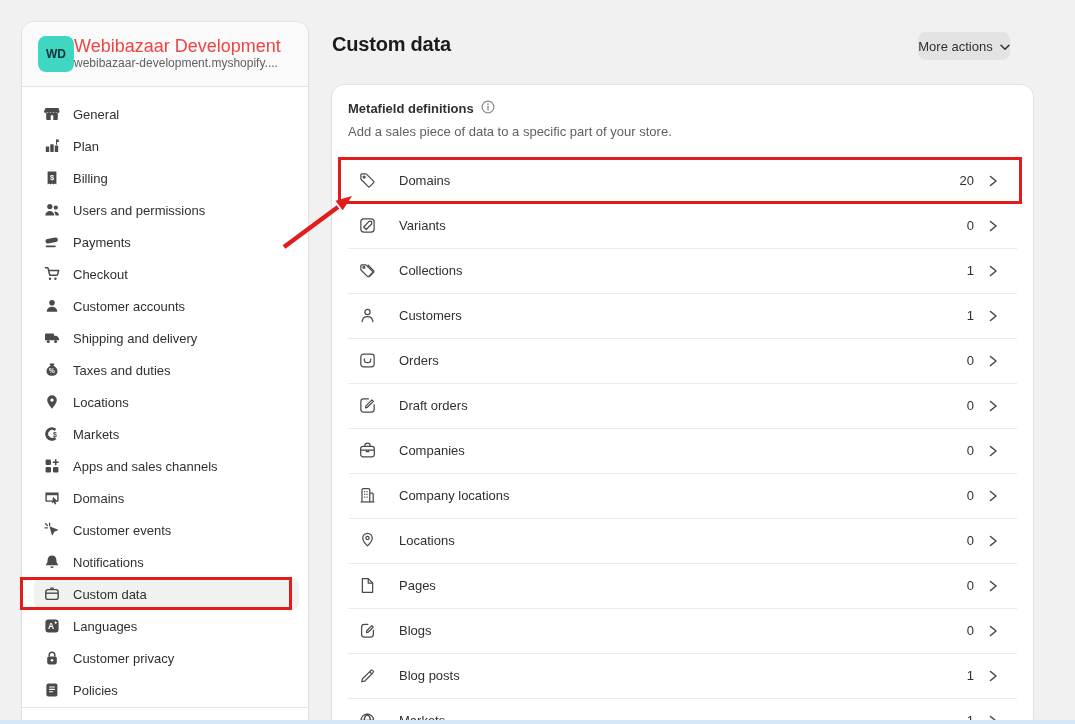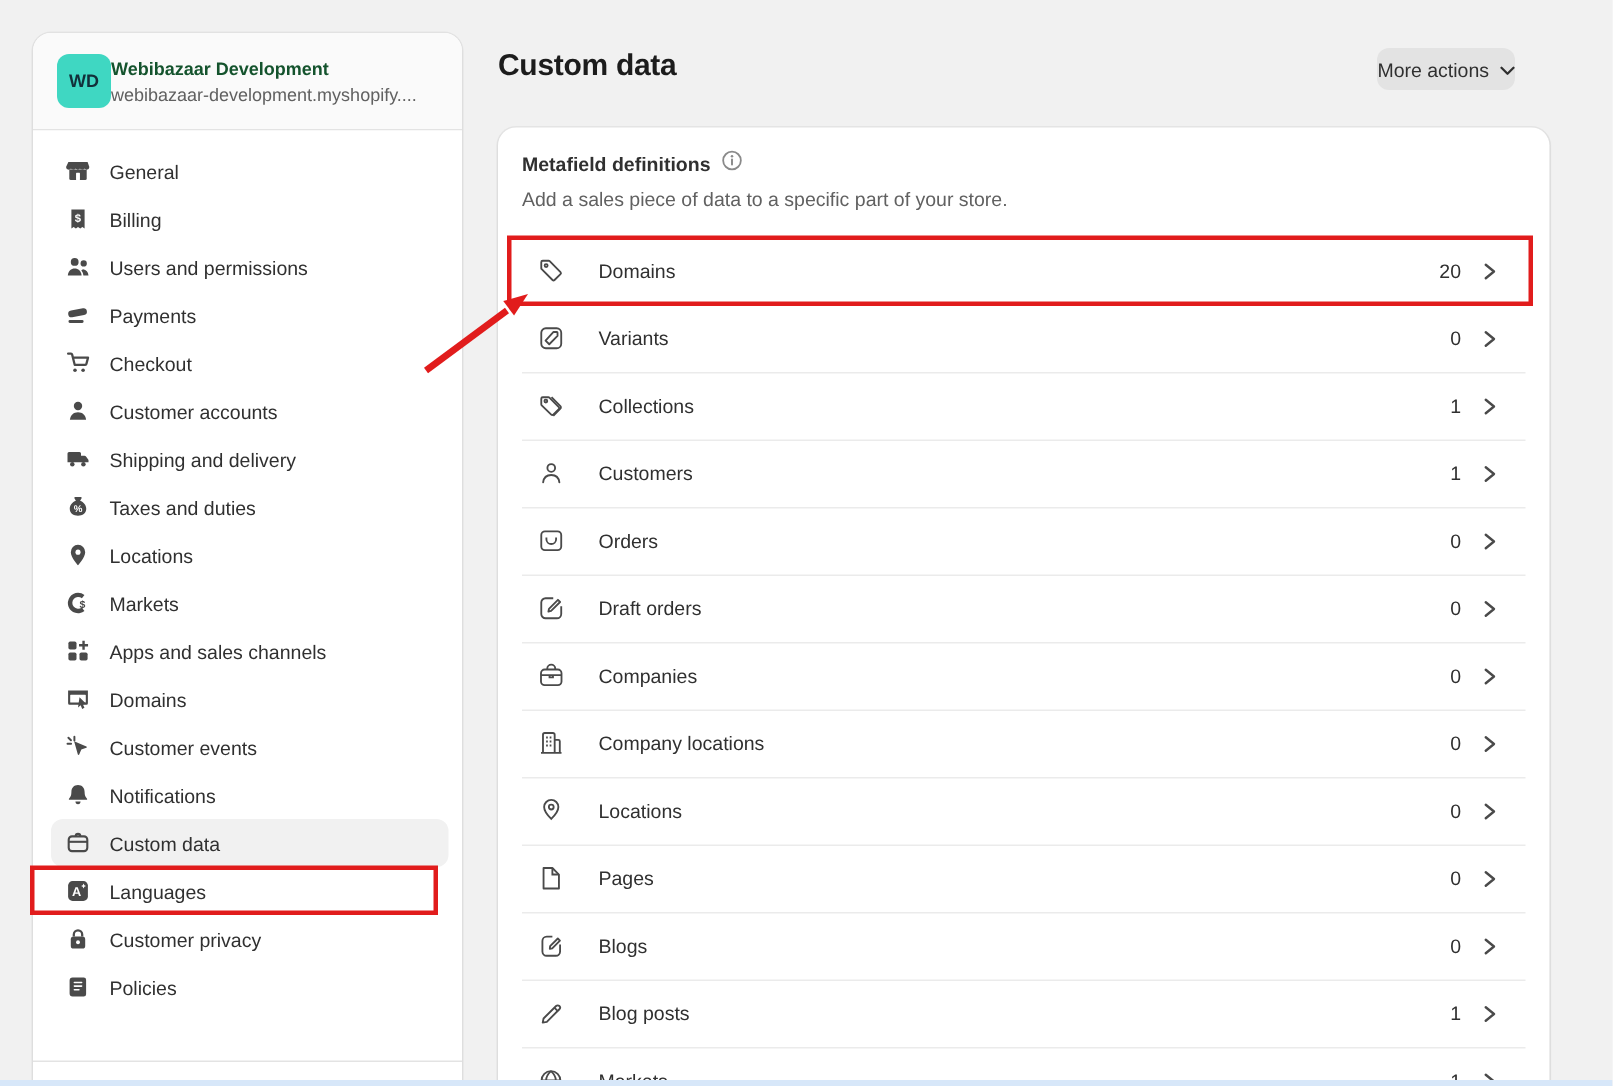--- a/index.html
+++ b/index.html
@@ -18,21 +18,21 @@
     background:#fafafa; border-radius:12px 12px 0 0;
     display:flex; align-items:center; padding:0 16px;
     border-bottom:1px solid #e3e3e3;
   }
   .avatar {
     width:36px; height:36px; border-radius:8px; flex:0 0 36px;
     display:flex; align-items:center; justify-content:center;
     font-size:12px; font-weight:700; color:#12303a;
   }
   .store-meta { min-width:0; }
-  .store-name { font-size:12px; font-weight:700; color:#14532d; line-height:18px; white-space:nowrap; overflow:hidden; }
+  .store-name { font-size:18px; font-weight:400; color:#ef4444; line-height:18px; white-space:nowrap; overflow:hidden; }
   .store-domain { font-size:12px; color:#616161; line-height:16px; white-space:nowrap; overflow:hidden; }
 
   .nav { position:absolute; top:76px; left:12px; right:9px; }
   .nav-item {
     height:32px; display:flex; align-items:center; gap:13px;
     padding:0 10px; border-radius:8px; cursor:pointer;
     font-size:13px; color:#303030;
   }
   .nav-item.selected { background:#f1f1f1; }
   .nav-icon { width:16px; height:16px; flex:0 0 16px; display:flex; align-items:center; justify-content:center; }
@@ -101,20 +101,32 @@
               <path d="M2.2 7h11.6v6a1 1 0 0 1-1 1H3.2a1 1 0 0 1-1-1z"></path>
               <path d="M1.6 2h12.8l1.1 3.1a1.75 1.75 0 0 1-1.7 2c-.7 0-1.2-.3-1.5-.8-.3.5-.9.8-1.5.8s-1.2-.3-1.5-.8c-.3.5-.9.8-1.5.8s-1.2-.3-1.5-.8c-.3.5-.9.8-1.5.8s-1.2-.3-1.5-.8c-.3.5-.8.8-1.5.8a1.75 1.75 0 0 1-1.7-2z"></path>
               <rect x="6.7" y="9.2" width="2.6" height="4.8" rx=".4" fill="#fff"></rect>
             </svg>
           </span>
     <span class="nav-label">General</span>
   </div>
         <div class="nav-item">
     <span class="nav-icon">
             <svg width="16" height="16" viewBox="0 0 16 16" fill="#4a4a4a">
+              <rect x="1.8" y="8.6" width="3.4" height="5.4" rx=".6"></rect>
+              <rect x="6.3" y="6.2" width="3.4" height="7.8" rx=".6"></rect>
+              <rect x="10.8" y="7.4" width="3.4" height="6.6" rx=".6"></rect>
+              <rect x="12" y="1.4" width="1" height="5.4"></rect>
+              <path d="M13 1.4h2.2l-.8 1.3.8 1.3H13z"></path>
+            </svg>
+          </span>
+    <span class="nav-label">Plan</span>
+  </div>
+        <div class="nav-item">
+    <span class="nav-icon">
+            <svg width="16" height="16" viewBox="0 0 16 16" fill="#4a4a4a">
               <path d="M3.6 1.6h8.8v12.8l-1.5-1-1.4 1-1.5-1-1.4 1-1.5-1-1.5 1z"></path>
               <text x="8" y="9.8" font-size="7.5" fill="#fff" text-anchor="middle" font-weight="bold" font-family="Liberation Sans,sans-serif">$</text>
             </svg>
           </span>
     <span class="nav-label">Billing</span>
   </div>
         <div class="nav-item">
     <span class="nav-icon">
             <svg width="16" height="16" viewBox="0 0 16 16" fill="#4a4a4a">
               <circle cx="5.8" cy="4.6" r="2.6"></circle>

